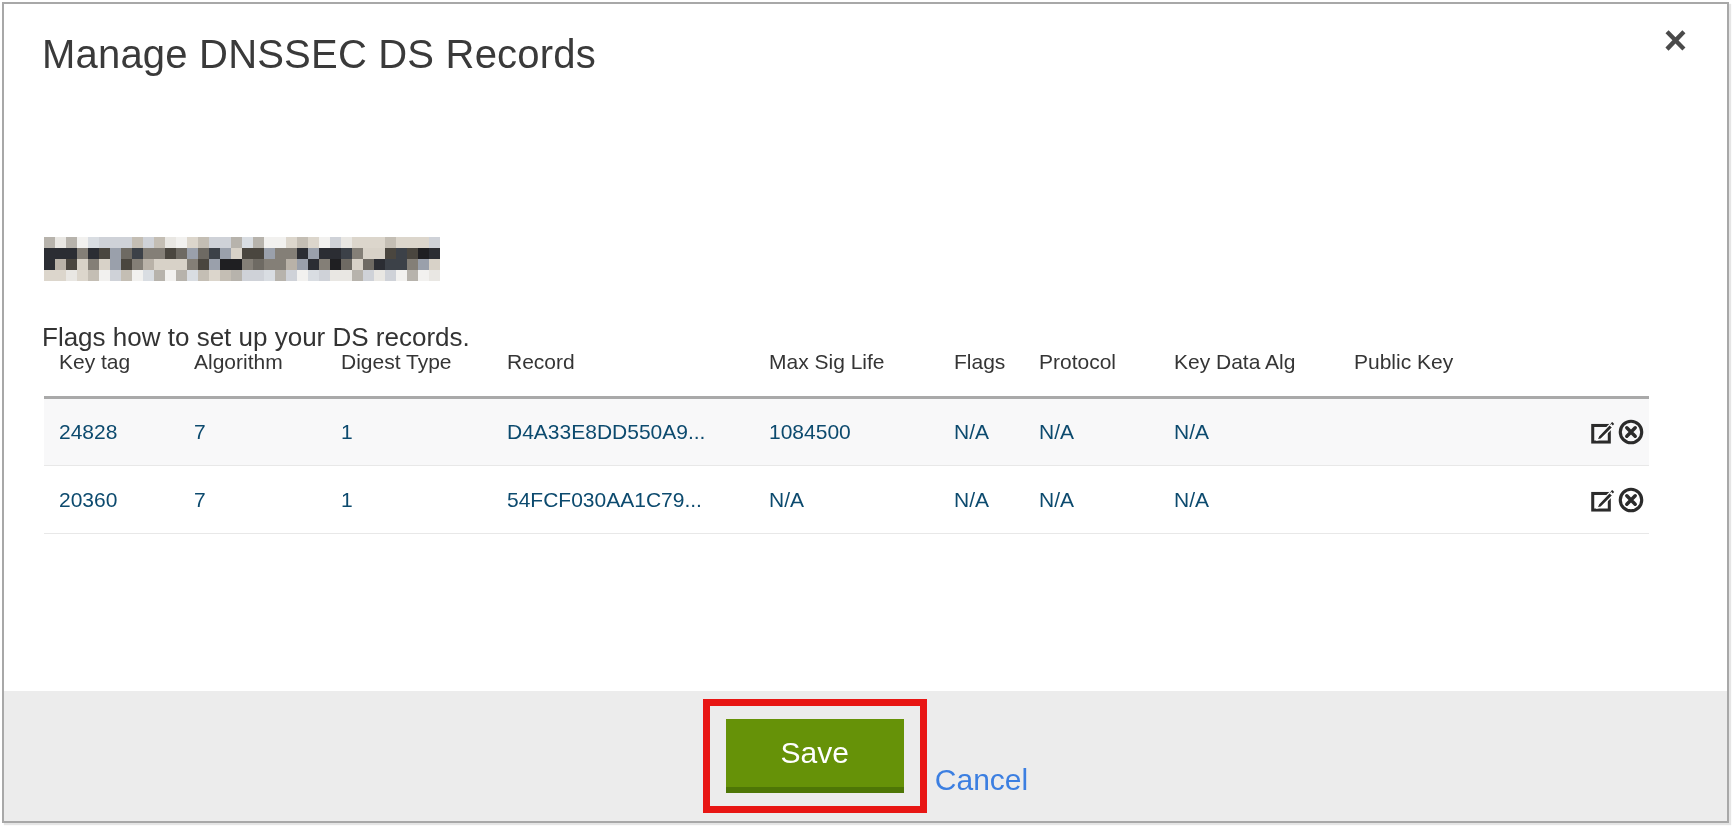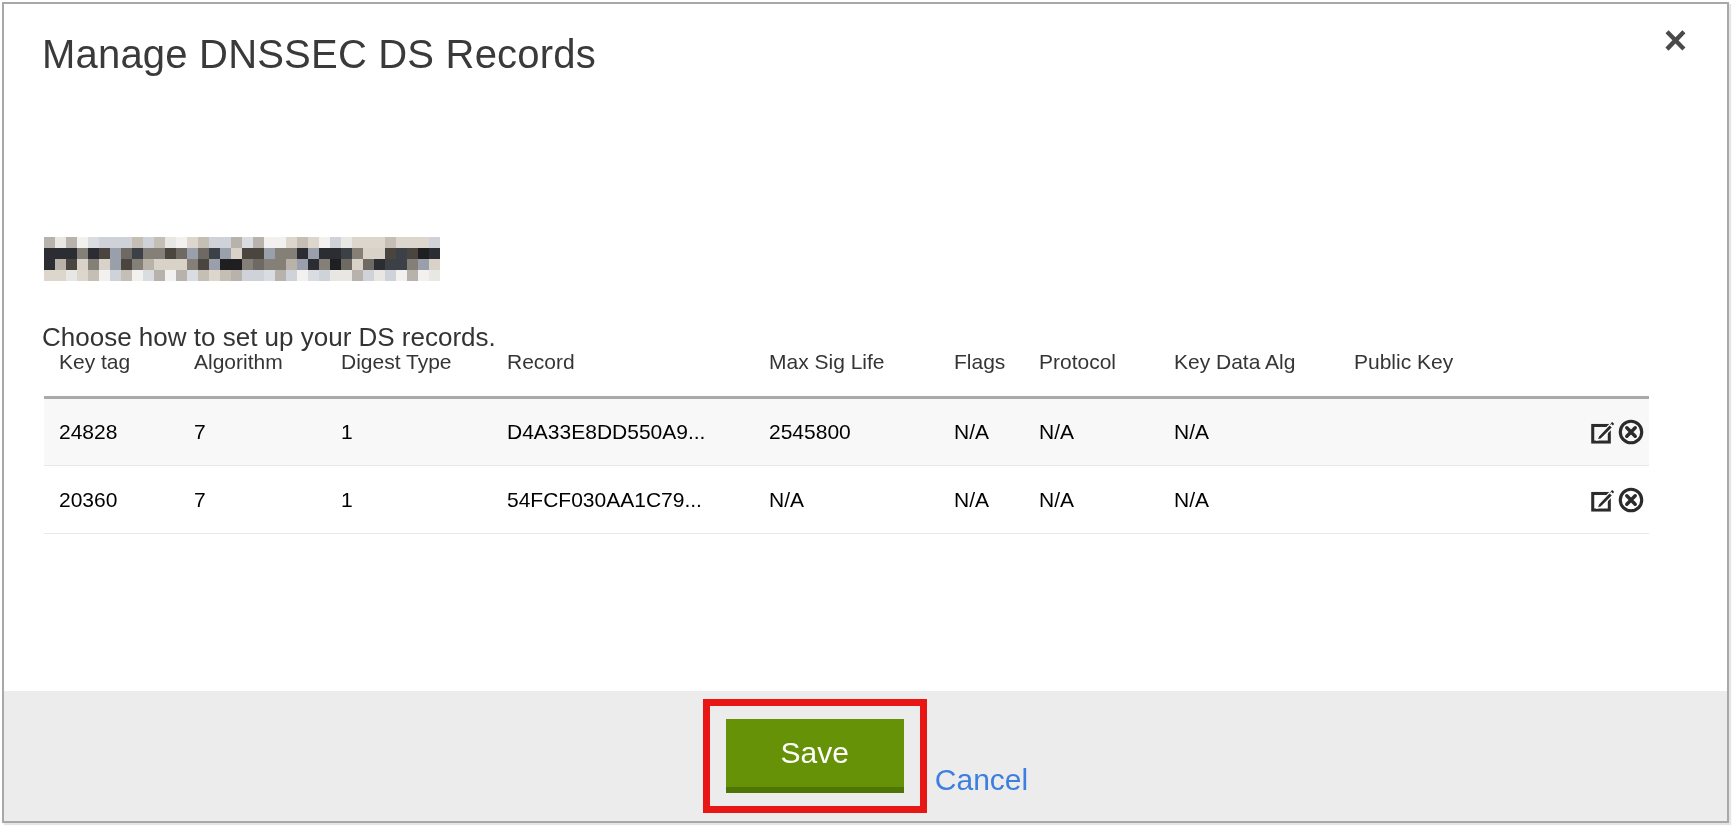--- a/index.html
+++ b/index.html
@@ -39,21 +39,21 @@
   }
   .ds-table{
     position:absolute;left:40px;top:346px;width:1605px;
     border-collapse:collapse;table-layout:fixed;
   }
   .ds-table th{
     text-align:left;font-weight:400;font-size:21px;color:#353535;
     padding:0 0 22px 15px;border-bottom:3px solid #a9a9a9;white-space:nowrap;
   }
   .ds-table td{
-    height:68px;font-size:21px;color:#000000;
+    height:68px;font-size:21px;color:#0c4a6e;
     padding-left:15px;white-space:nowrap;overflow:hidden;
   }
   .ds-table tbody tr{border-bottom:1px solid #e8e8e8;}
   .ds-table tbody tr:nth-child(odd){background:var(--row-alt-bg,#f8f8f9);}
   .ds-table th:nth-child(1),.ds-table td:nth-child(1){width:135px;}
   .ds-table th:nth-child(2),.ds-table td:nth-child(2){width:147px;}
   .ds-table th:nth-child(3),.ds-table td:nth-child(3){width:166px;}
   .ds-table th:nth-child(4),.ds-table td:nth-child(4){width:262px;}
   .ds-table th:nth-child(5),.ds-table td:nth-child(5){width:185px;}
   .ds-table th:nth-child(6),.ds-table td:nth-child(6){width:85px;}
@@ -239,21 +239,21 @@
       <div style="background:#b7b3ac"></div>
       <div style="background:#cfd2d8"></div>
       <div style="background:#e9e7e3"></div>
       <div style="background:#cfd2d8"></div>
       <div style="background:#f2f1ef"></div>
       <div style="background:#b7b3ac"></div>
       <div style="background:#f2f1ef"></div>
       <div style="background:#e9e7e3"></div>
     </div>
 
-  <div class="instruction">Choose how to set up your DS records.</div>
+  <div class="instruction">Flags how to set up your DS records.</div>
 
   <table class="ds-table">
     <thead>
         <tr>
           <th>Key tag</th>
           <th>Algorithm</th>
           <th>Digest Type</th>
           <th>Record</th>
           <th>Max Sig Life</th>
           <th>Flags</th>
@@ -262,21 +262,21 @@
           <th>Public Key</th>
           <th></th>
         </tr>
       </thead>
     <tbody>
         <tr>
           <td>24828</td>
           <td>7</td>
           <td>1</td>
           <td>D4A33E8DD550A9...</td>
-          <td>2545800</td>
+          <td>1084500</td>
           <td>N/A</td>
           <td>N/A</td>
           <td>N/A</td>
           <td></td>
           <td class="actions"><span class="action-icon"><svg width="28" height="28" viewBox="0 0 24 24">
                 <rect x="3.2" y="6.4" width="14.2" height="14.2" fill="none" stroke="currentColor" stroke-width="2.6"></rect>
                 <path d="M8.2 15.4 L17.6 5.6 L20.3 8.2 L10.6 17.8 L6.9 18.9 Z" fill="currentColor" stroke="#fff" stroke-width="1.1"></path>
                 <path d="M18.6 4.6 l1.4-1.1 1.6 1.7 -1.2 1.3 z" fill="currentColor"></path>
               </svg></span><span class="action-icon"><svg width="28" height="28" viewBox="0 0 24 24">
                 <circle cx="12" cy="12" r="9.2" fill="none" stroke="currentColor" stroke-width="2.7"></circle>

